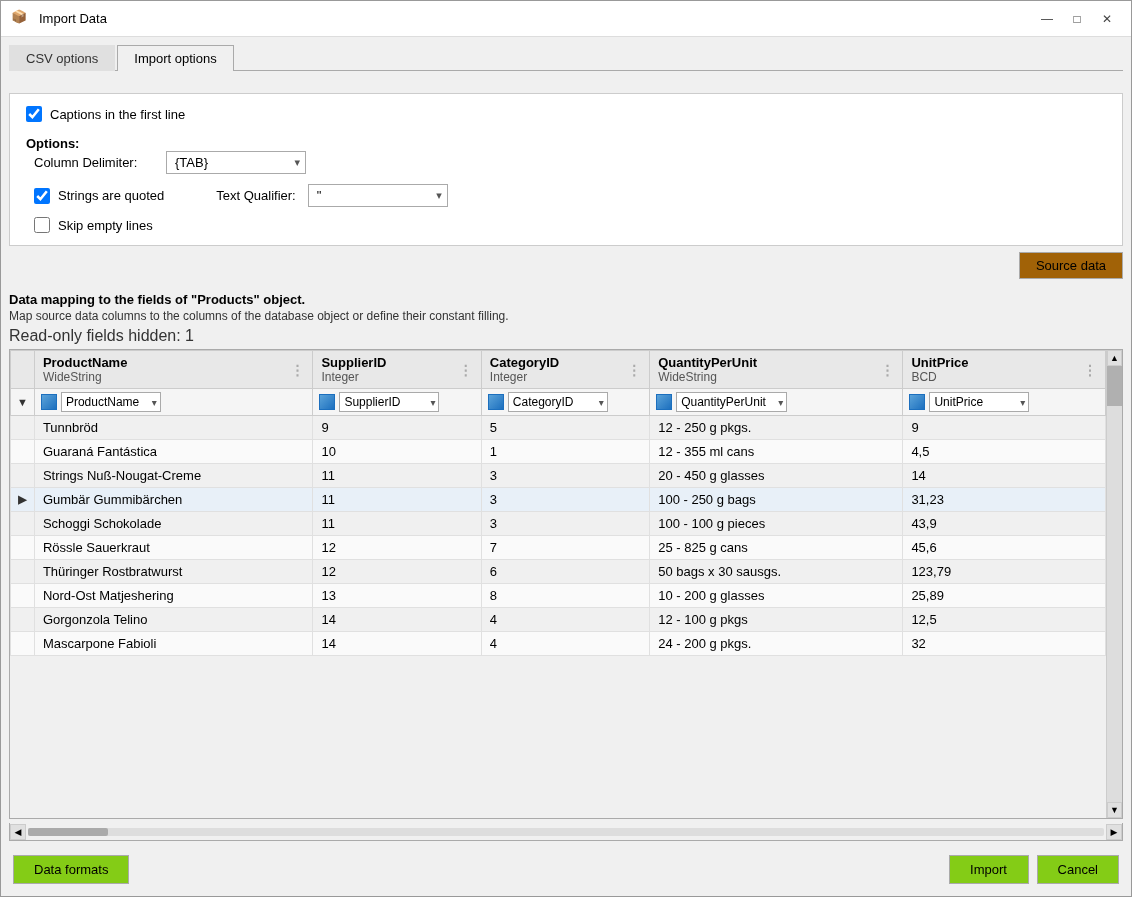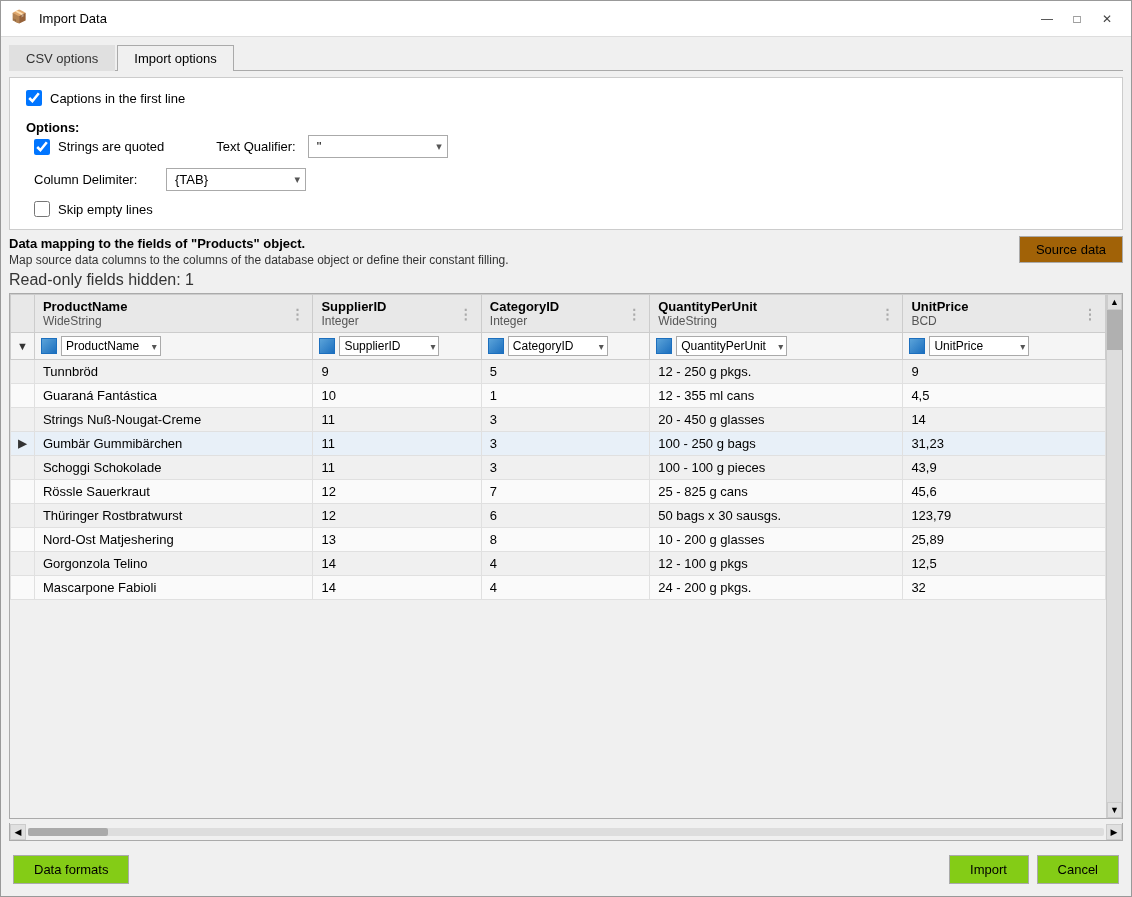--- a/index.html
+++ b/index.html
@@ -63,21 +63,21 @@
       flex-direction: column;
       padding: 8px;
       gap: 6px;
       overflow: hidden;
     }
 
     
     .tab-bar {
       display: flex;
       border-bottom: 1px solid #aaa;
-      margin-bottom: 0;
+      margin-bottom: 16px;
     }
     .tab {
       padding: 5px 16px;
       cursor: pointer;
       border: 1px solid transparent;
       border-bottom: none;
       background: #e0e0e0;
       color: #333;
       margin-right: 2px;
       margin-bottom: -1px;
@@ -163,20 +163,21 @@
     }
     .mapping-header {
       display: flex;
       align-items: flex-start;
       justify-content: space-between;
     }
     .mapping-title-block {
       display: flex;
       flex-direction: column;
       gap: 2px;
+      margin-top: 40px;
     }
     .mapping-title {
       font-weight: bold;
       font-size: 13px;
     }
     .mapping-subtitle {
       font-size: 12px;
       color: #333;
     }
     .source-data-btn {
@@ -378,48 +379,48 @@
     <div class="options-panel">
 
       <div class="checkbox-row">
         <input type="checkbox" checked="" style="">
         <label>Captions in the first line</label>
       </div>
 
       <div>
         <div class="options-label">Options:</div>
         <div class="options-grid">
+
+          <div class="options-row">
+            <span class="field-label">Column Delimiter:</span>
+            <div class="select-wrapper">
+              <select>
+                <option>{TAB}</option>
+                <option>,</option>
+                <option>;</option>
+                <option>|</option>
+              </select>
+            </div>
+          </div>
 
           <div class="options-row">
             <div class="checkbox-row">
               <input type="checkbox" checked="" style="">
               <label>Strings are quoted</label>
             </div>
             <span style="margin-left:40px;">Text Qualifier:</span>
             <div class="select-wrapper">
               <select>
                 <option>"</option>
                 <option>'</option>
                 <option>None</option>
               </select>
             </div>
           </div>
 
-          <div class="options-row">
-            <span class="field-label">Column Delimiter:</span>
-            <div class="select-wrapper">
-              <select>
-                <option>{TAB}</option>
-                <option>,</option>
-                <option>;</option>
-                <option>|</option>
-              </select>
-            </div>
-          </div>
-
           <div class="checkbox-row">
             <input type="checkbox" style="">
             <label>Skip empty lines</label>
           </div>
         </div>
       </div>
     </div>
 
     <div class="mapping-section">
       <div class="mapping-header">

